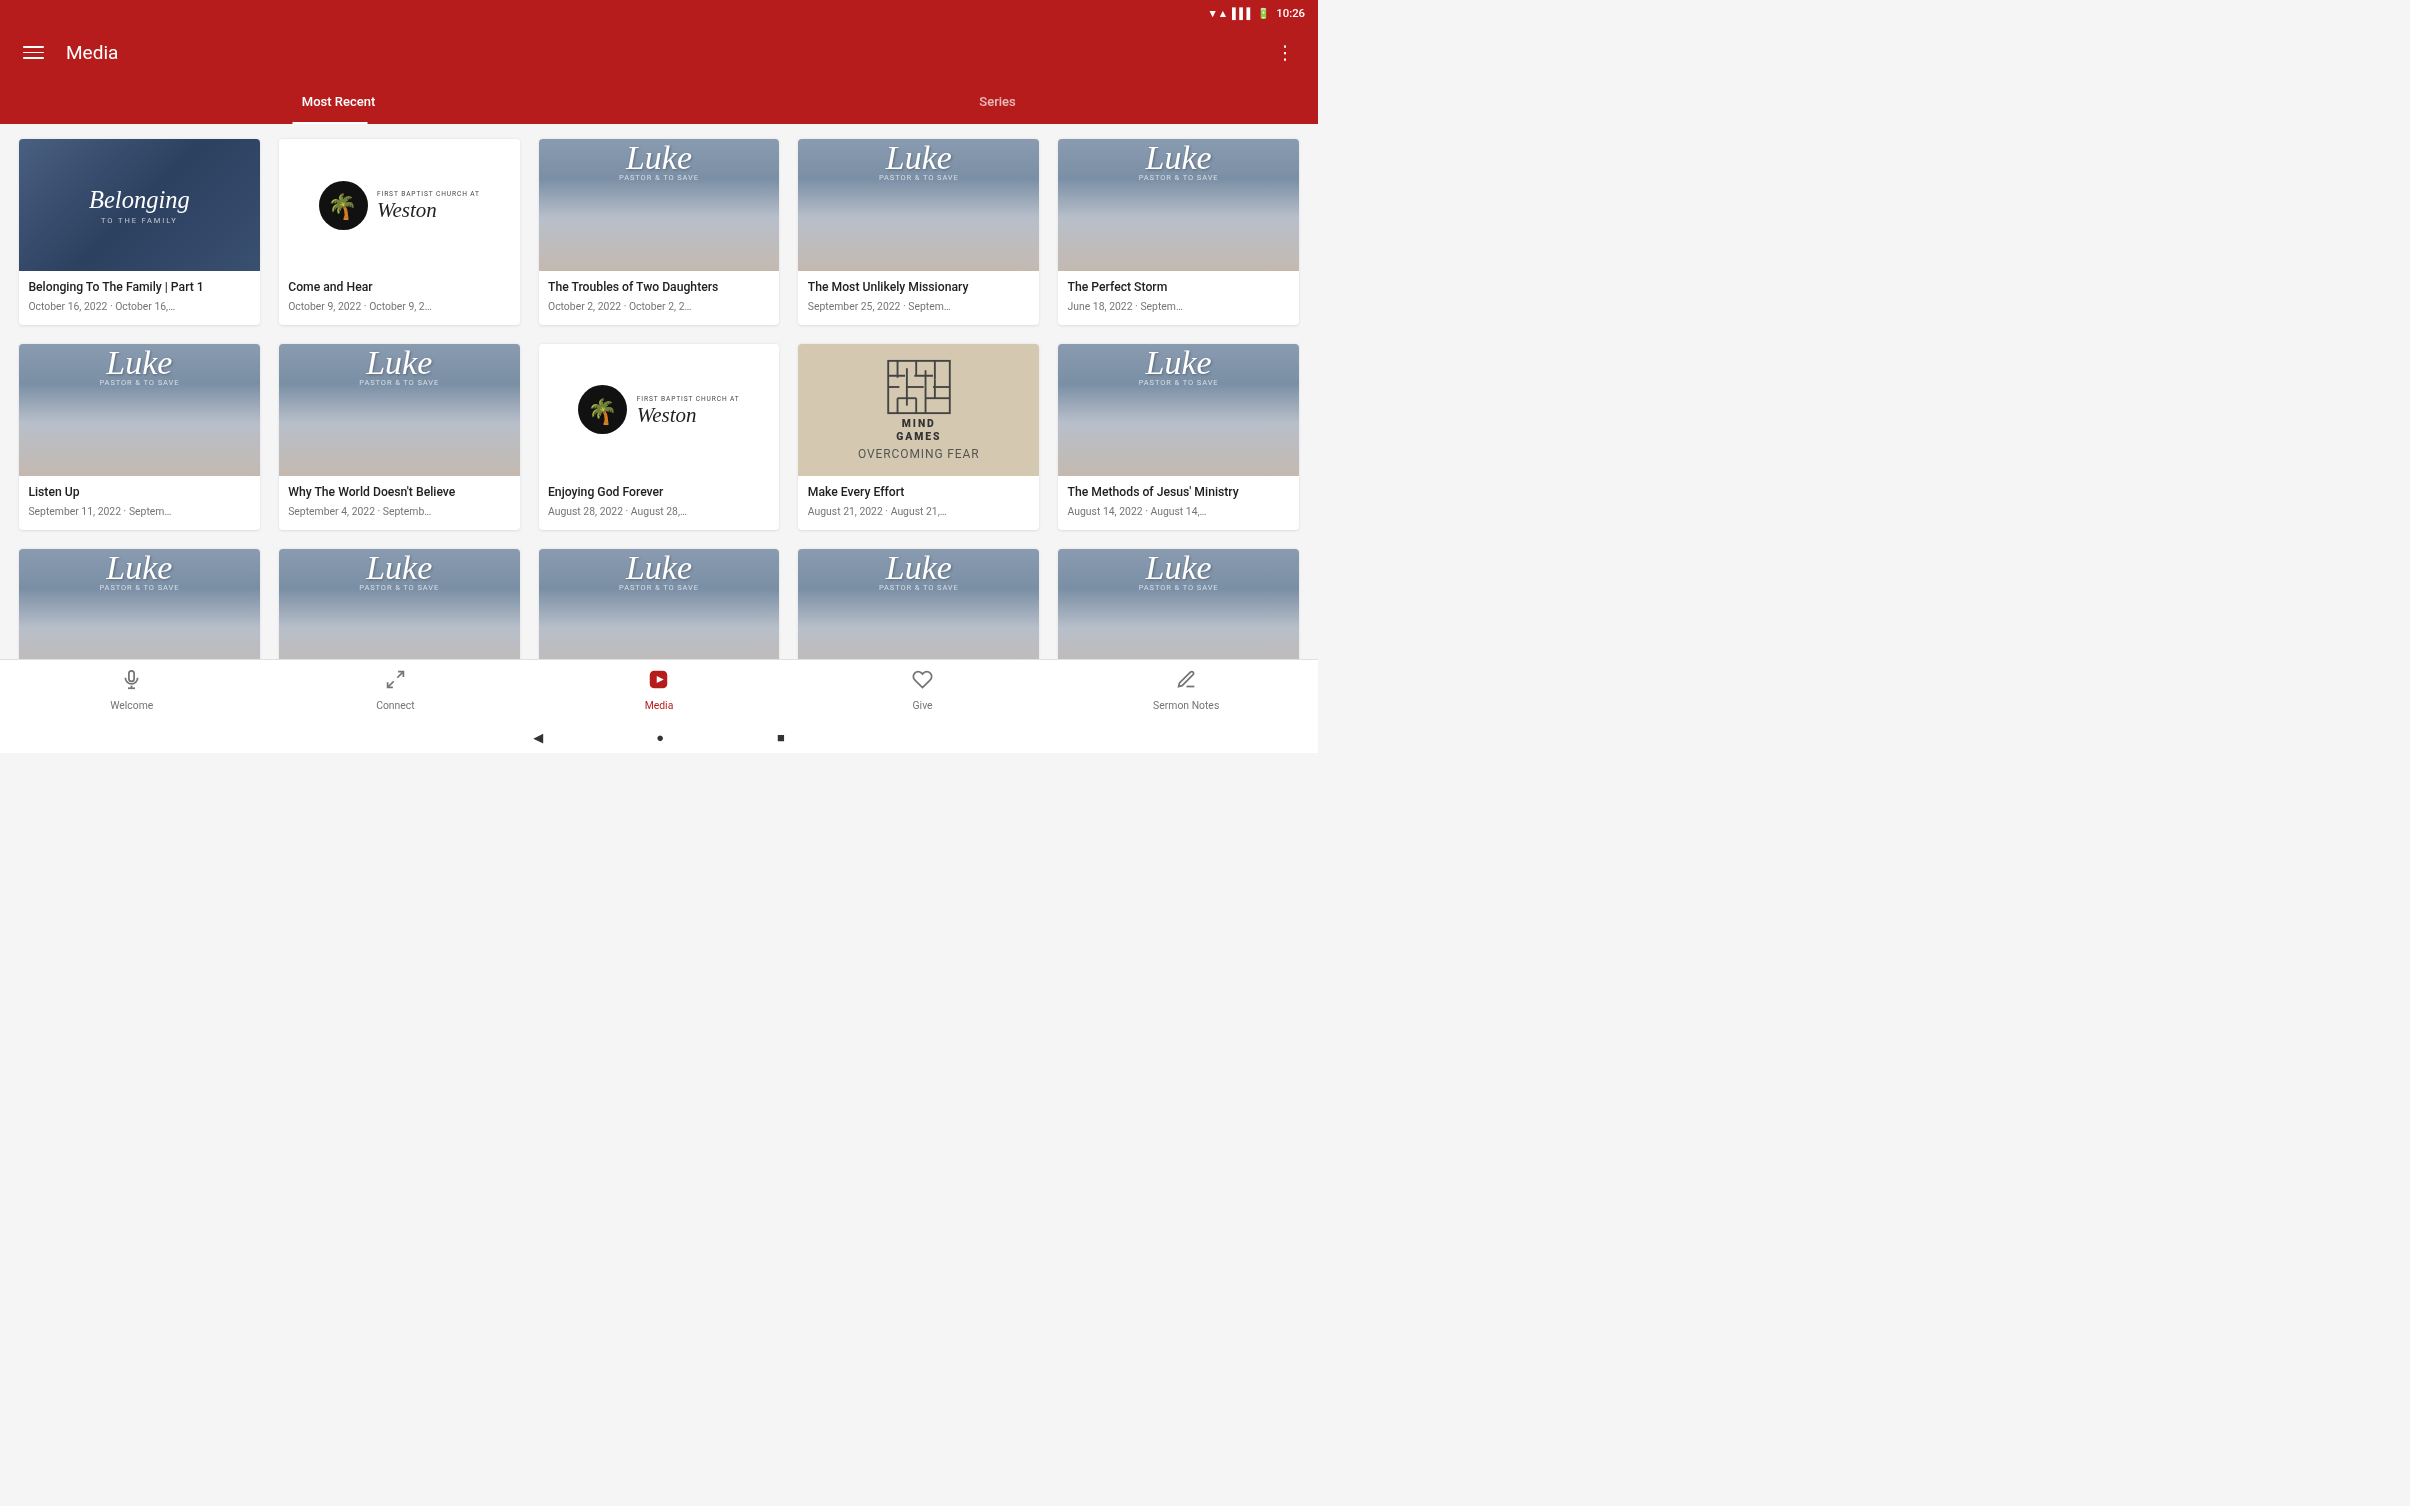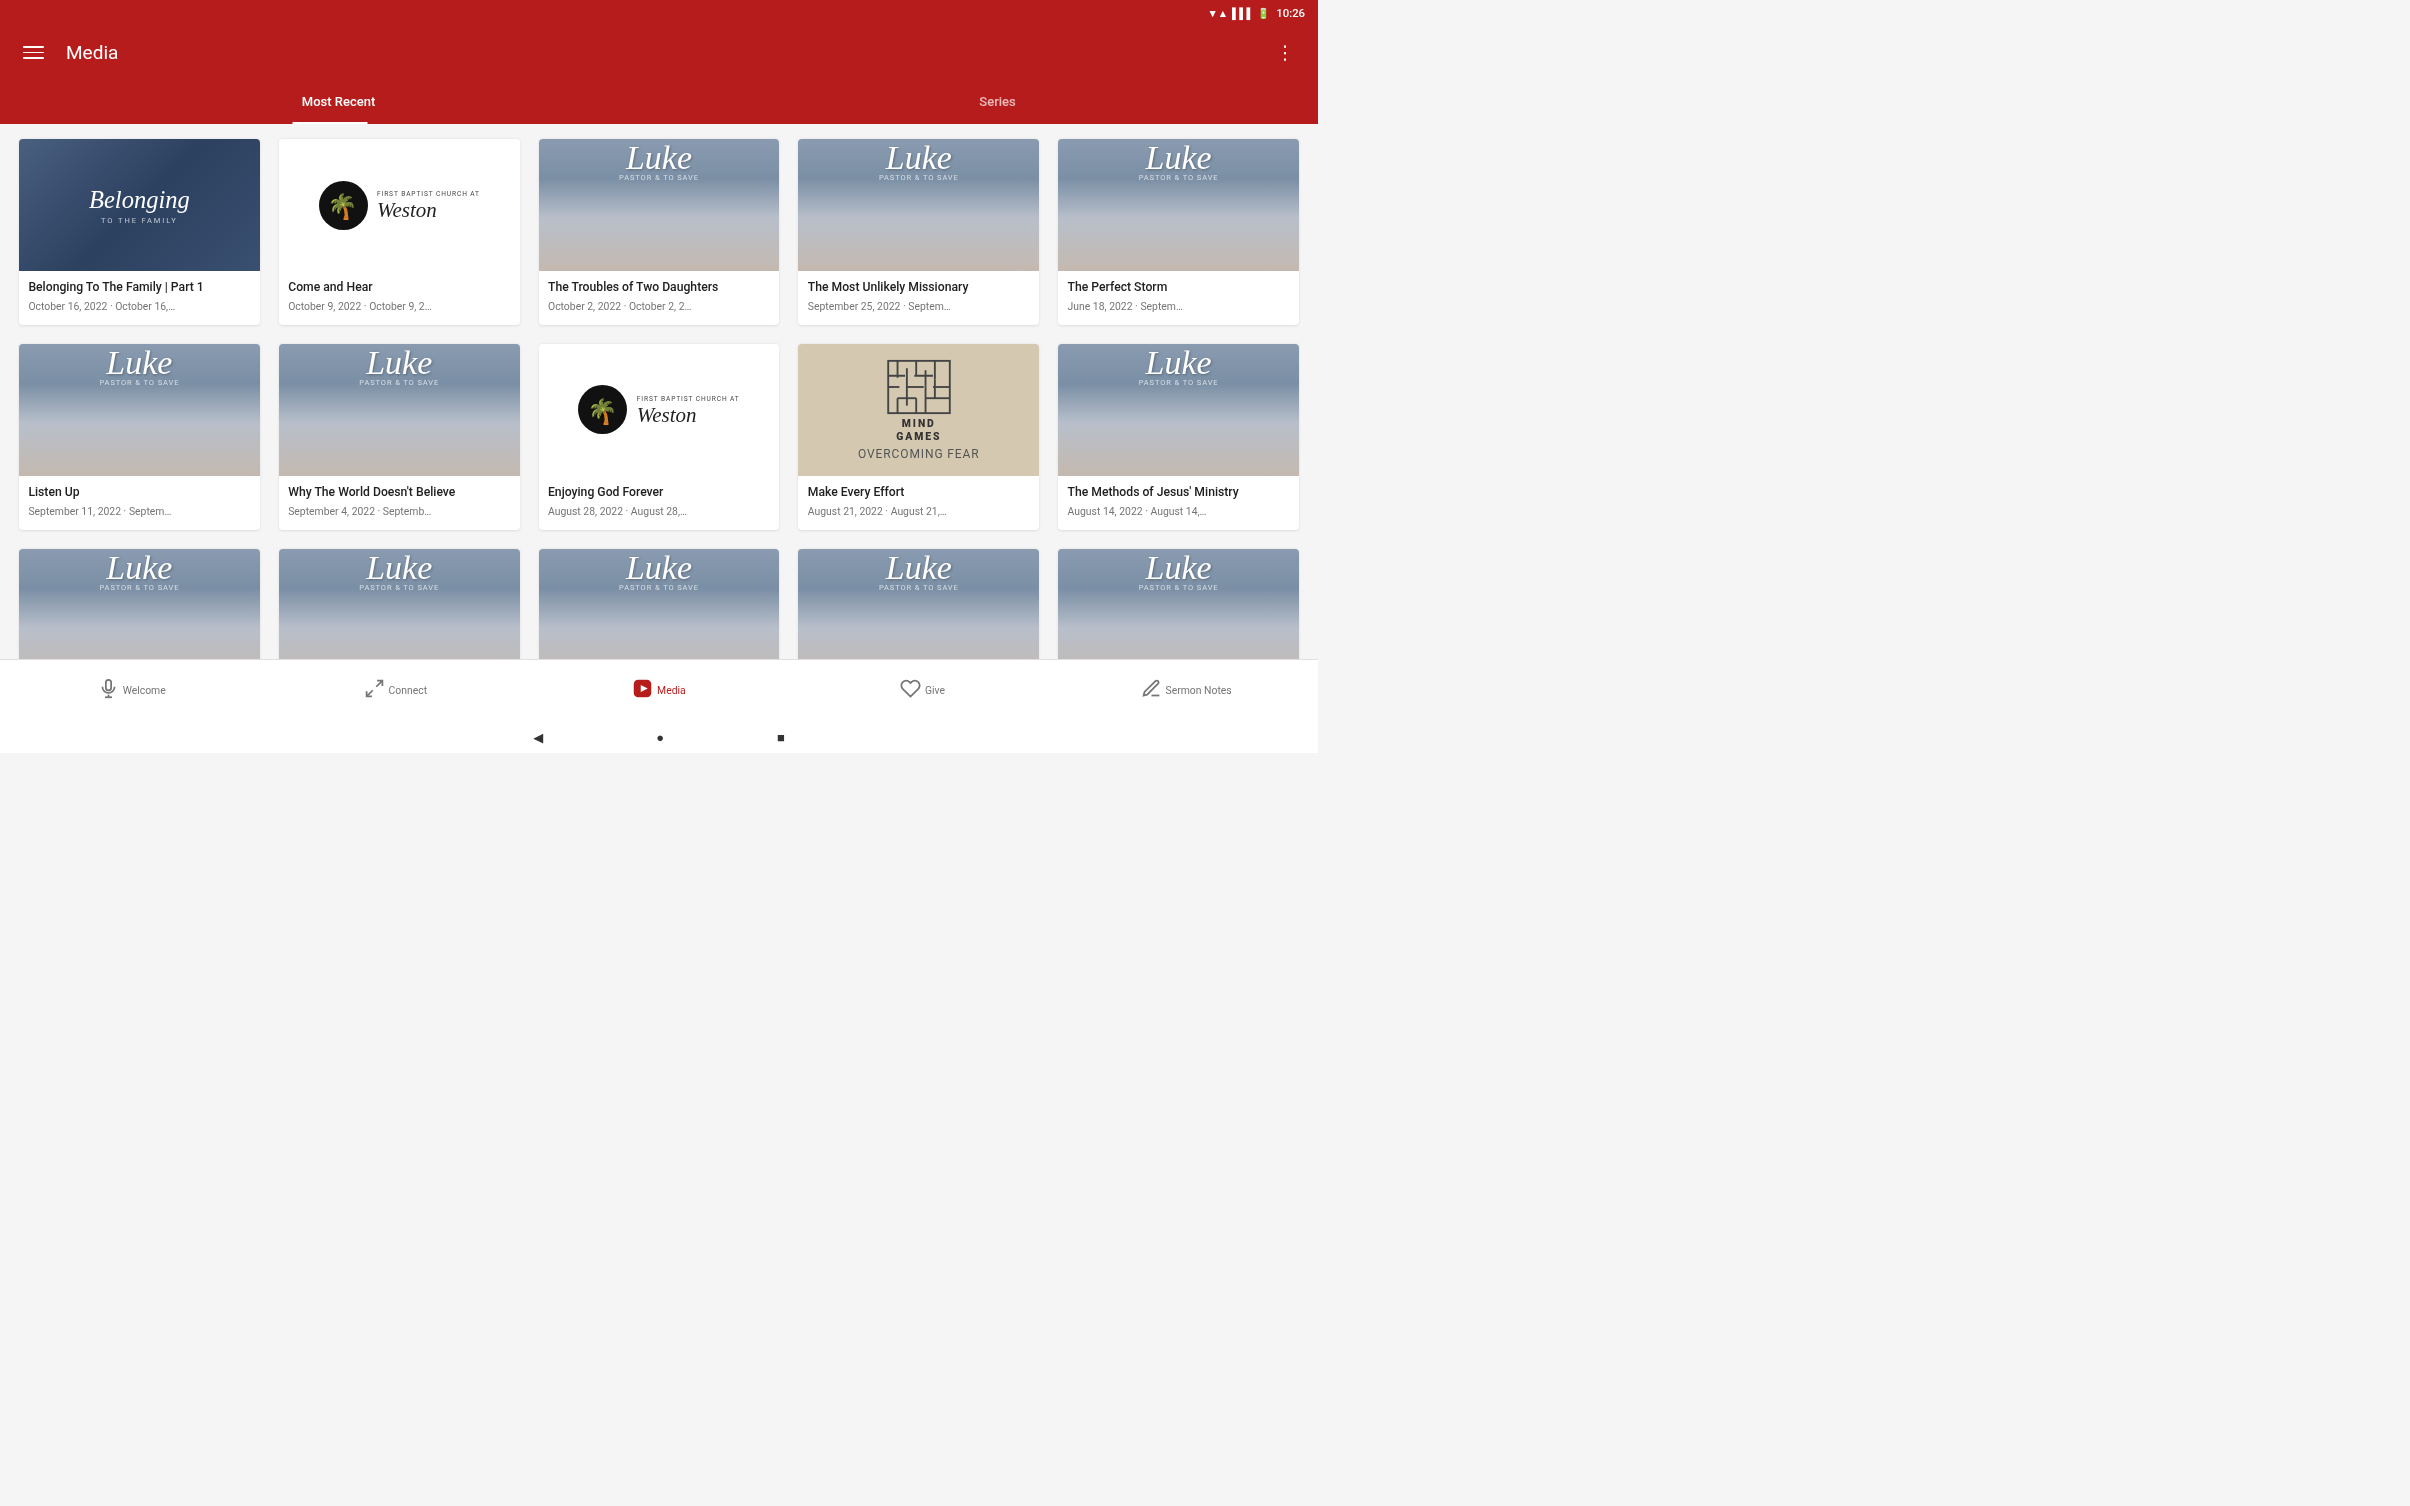--- a/index.html
+++ b/index.html
@@ -212,21 +212,21 @@
       bottom: 32px; left: 0; right: 0;
       height: 62px;
       background: white;
       display: flex;
       align-items: center;
       border-top: 0.9px solid #e0e0e0;
     }
     .nav-item {
       flex: 1;
       display: flex;
-      flex-direction: row;
+      flex-direction: column;
       align-items: center;
       justify-content: center;
       gap: 3.8px;
       cursor: pointer;
       height: 100%;
     }
     .nav-icon {
       font-size: 19px;
       color: #757575;
     }

